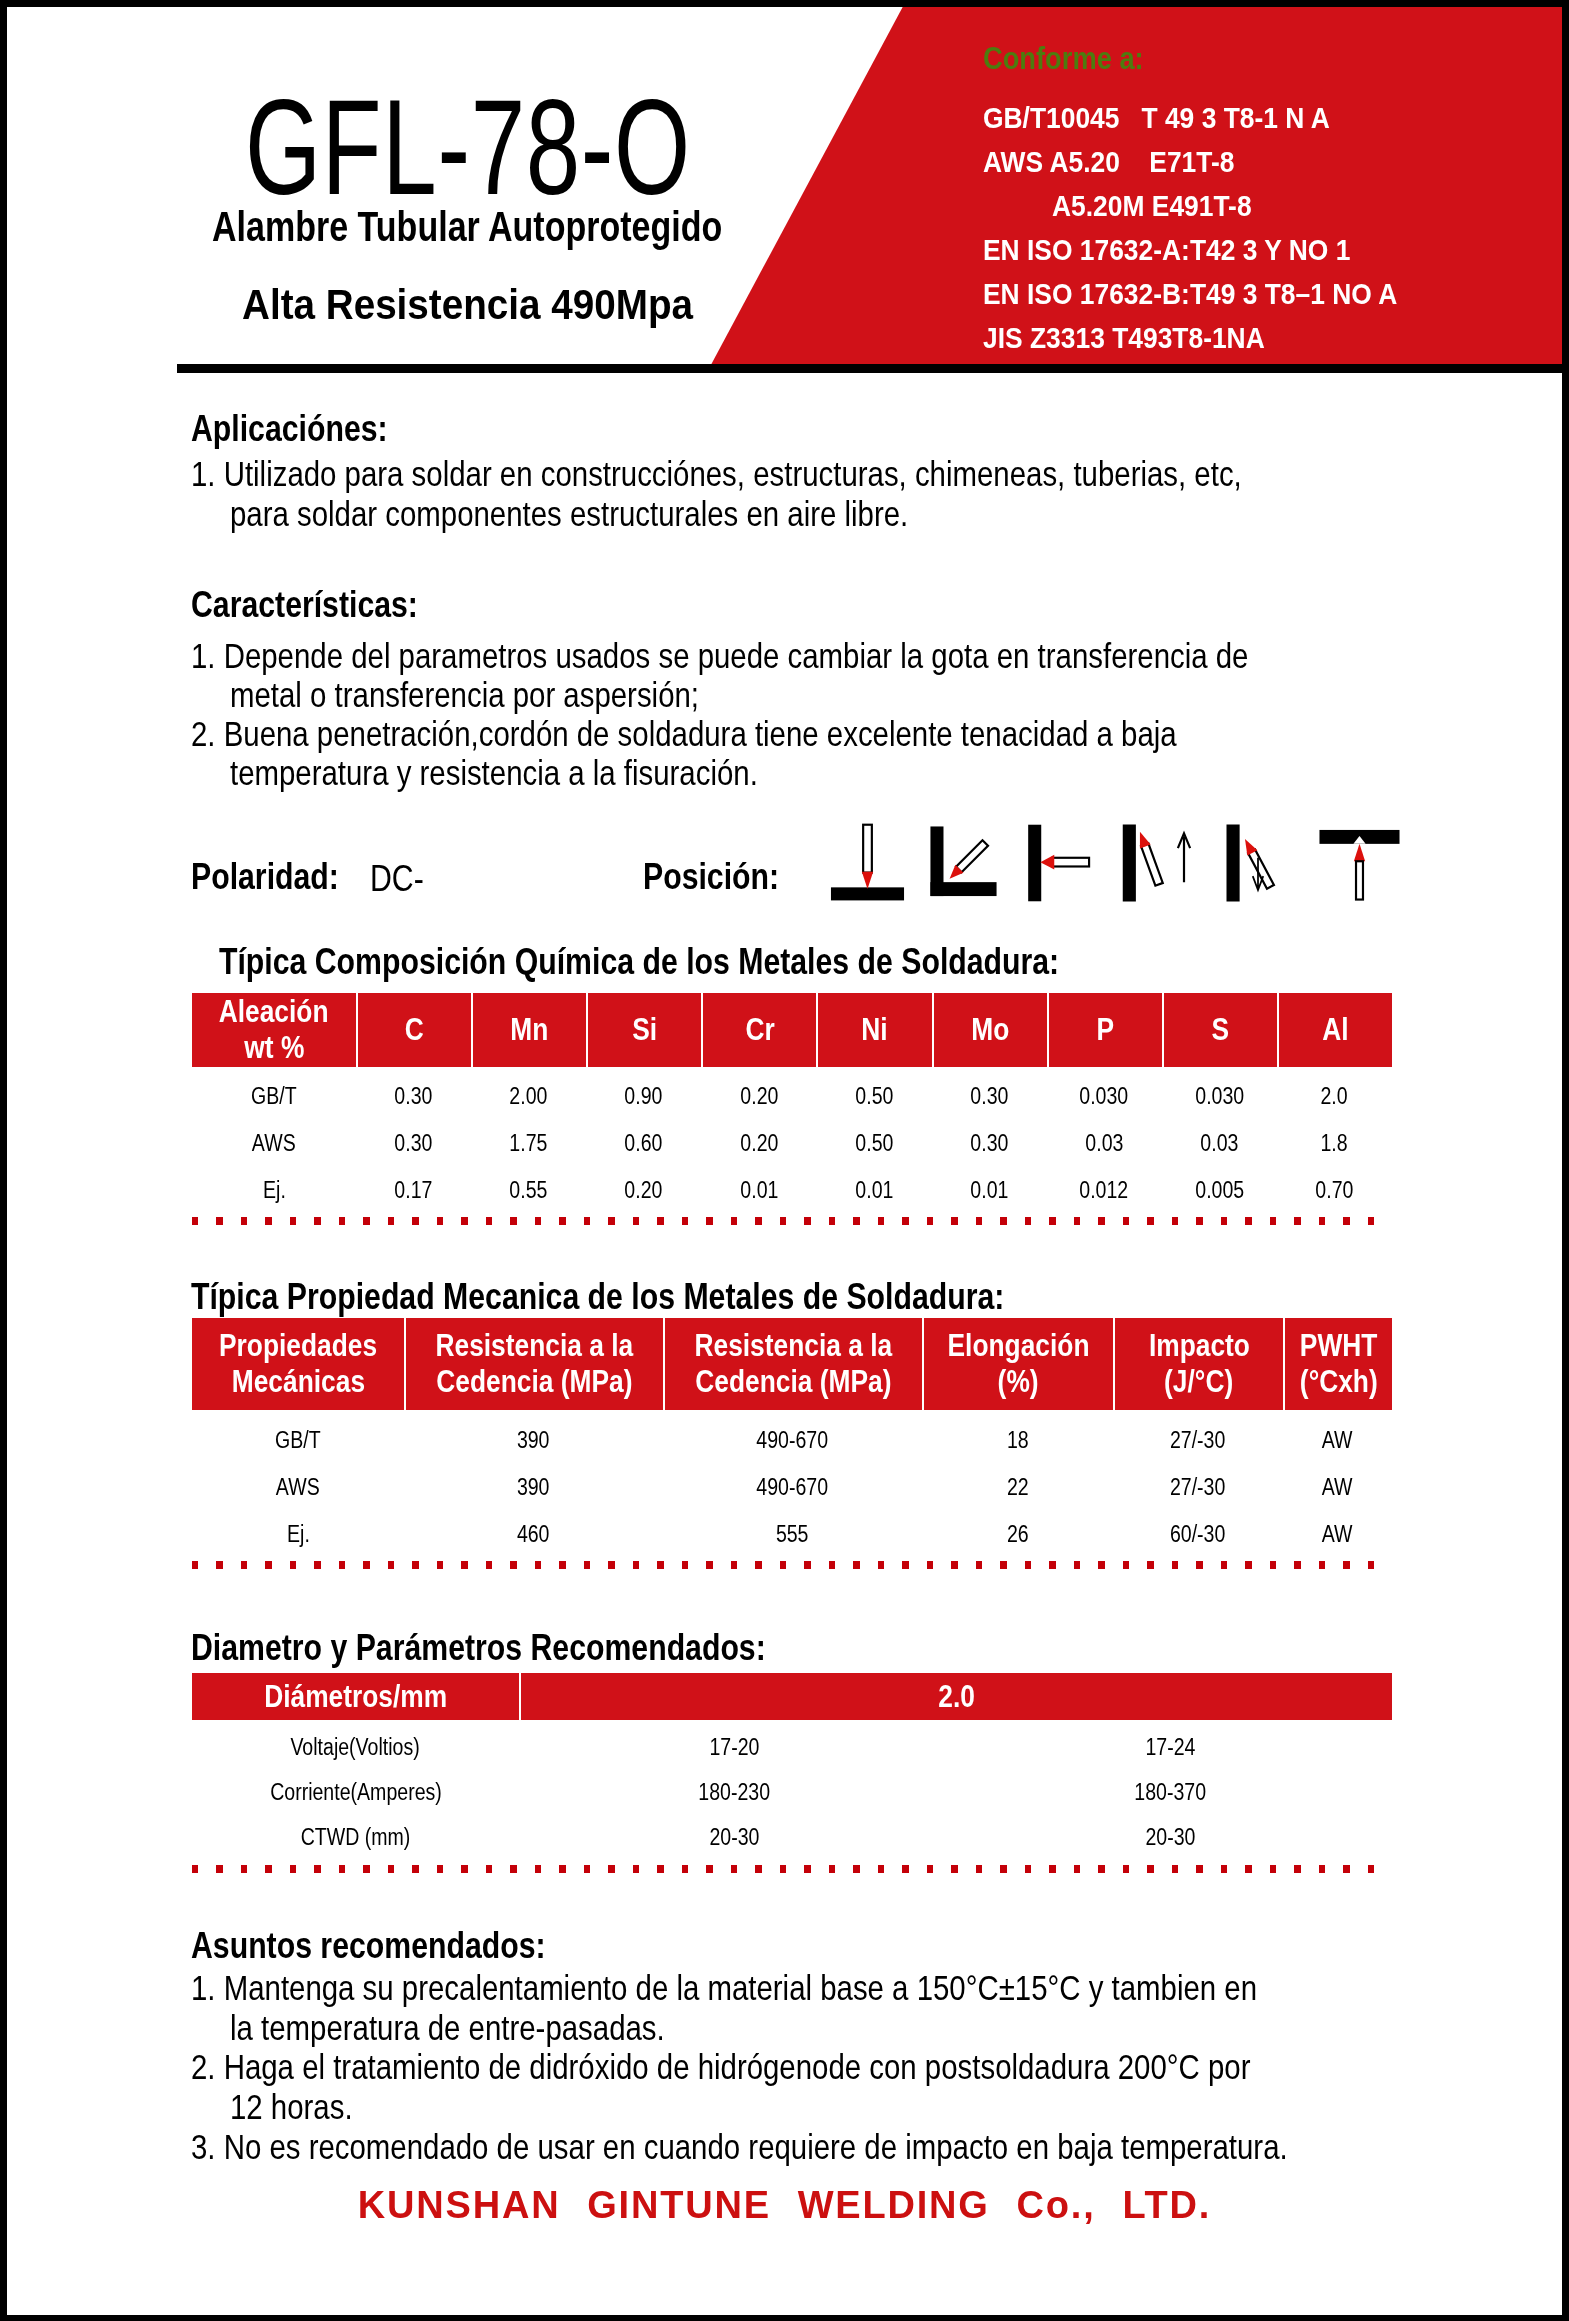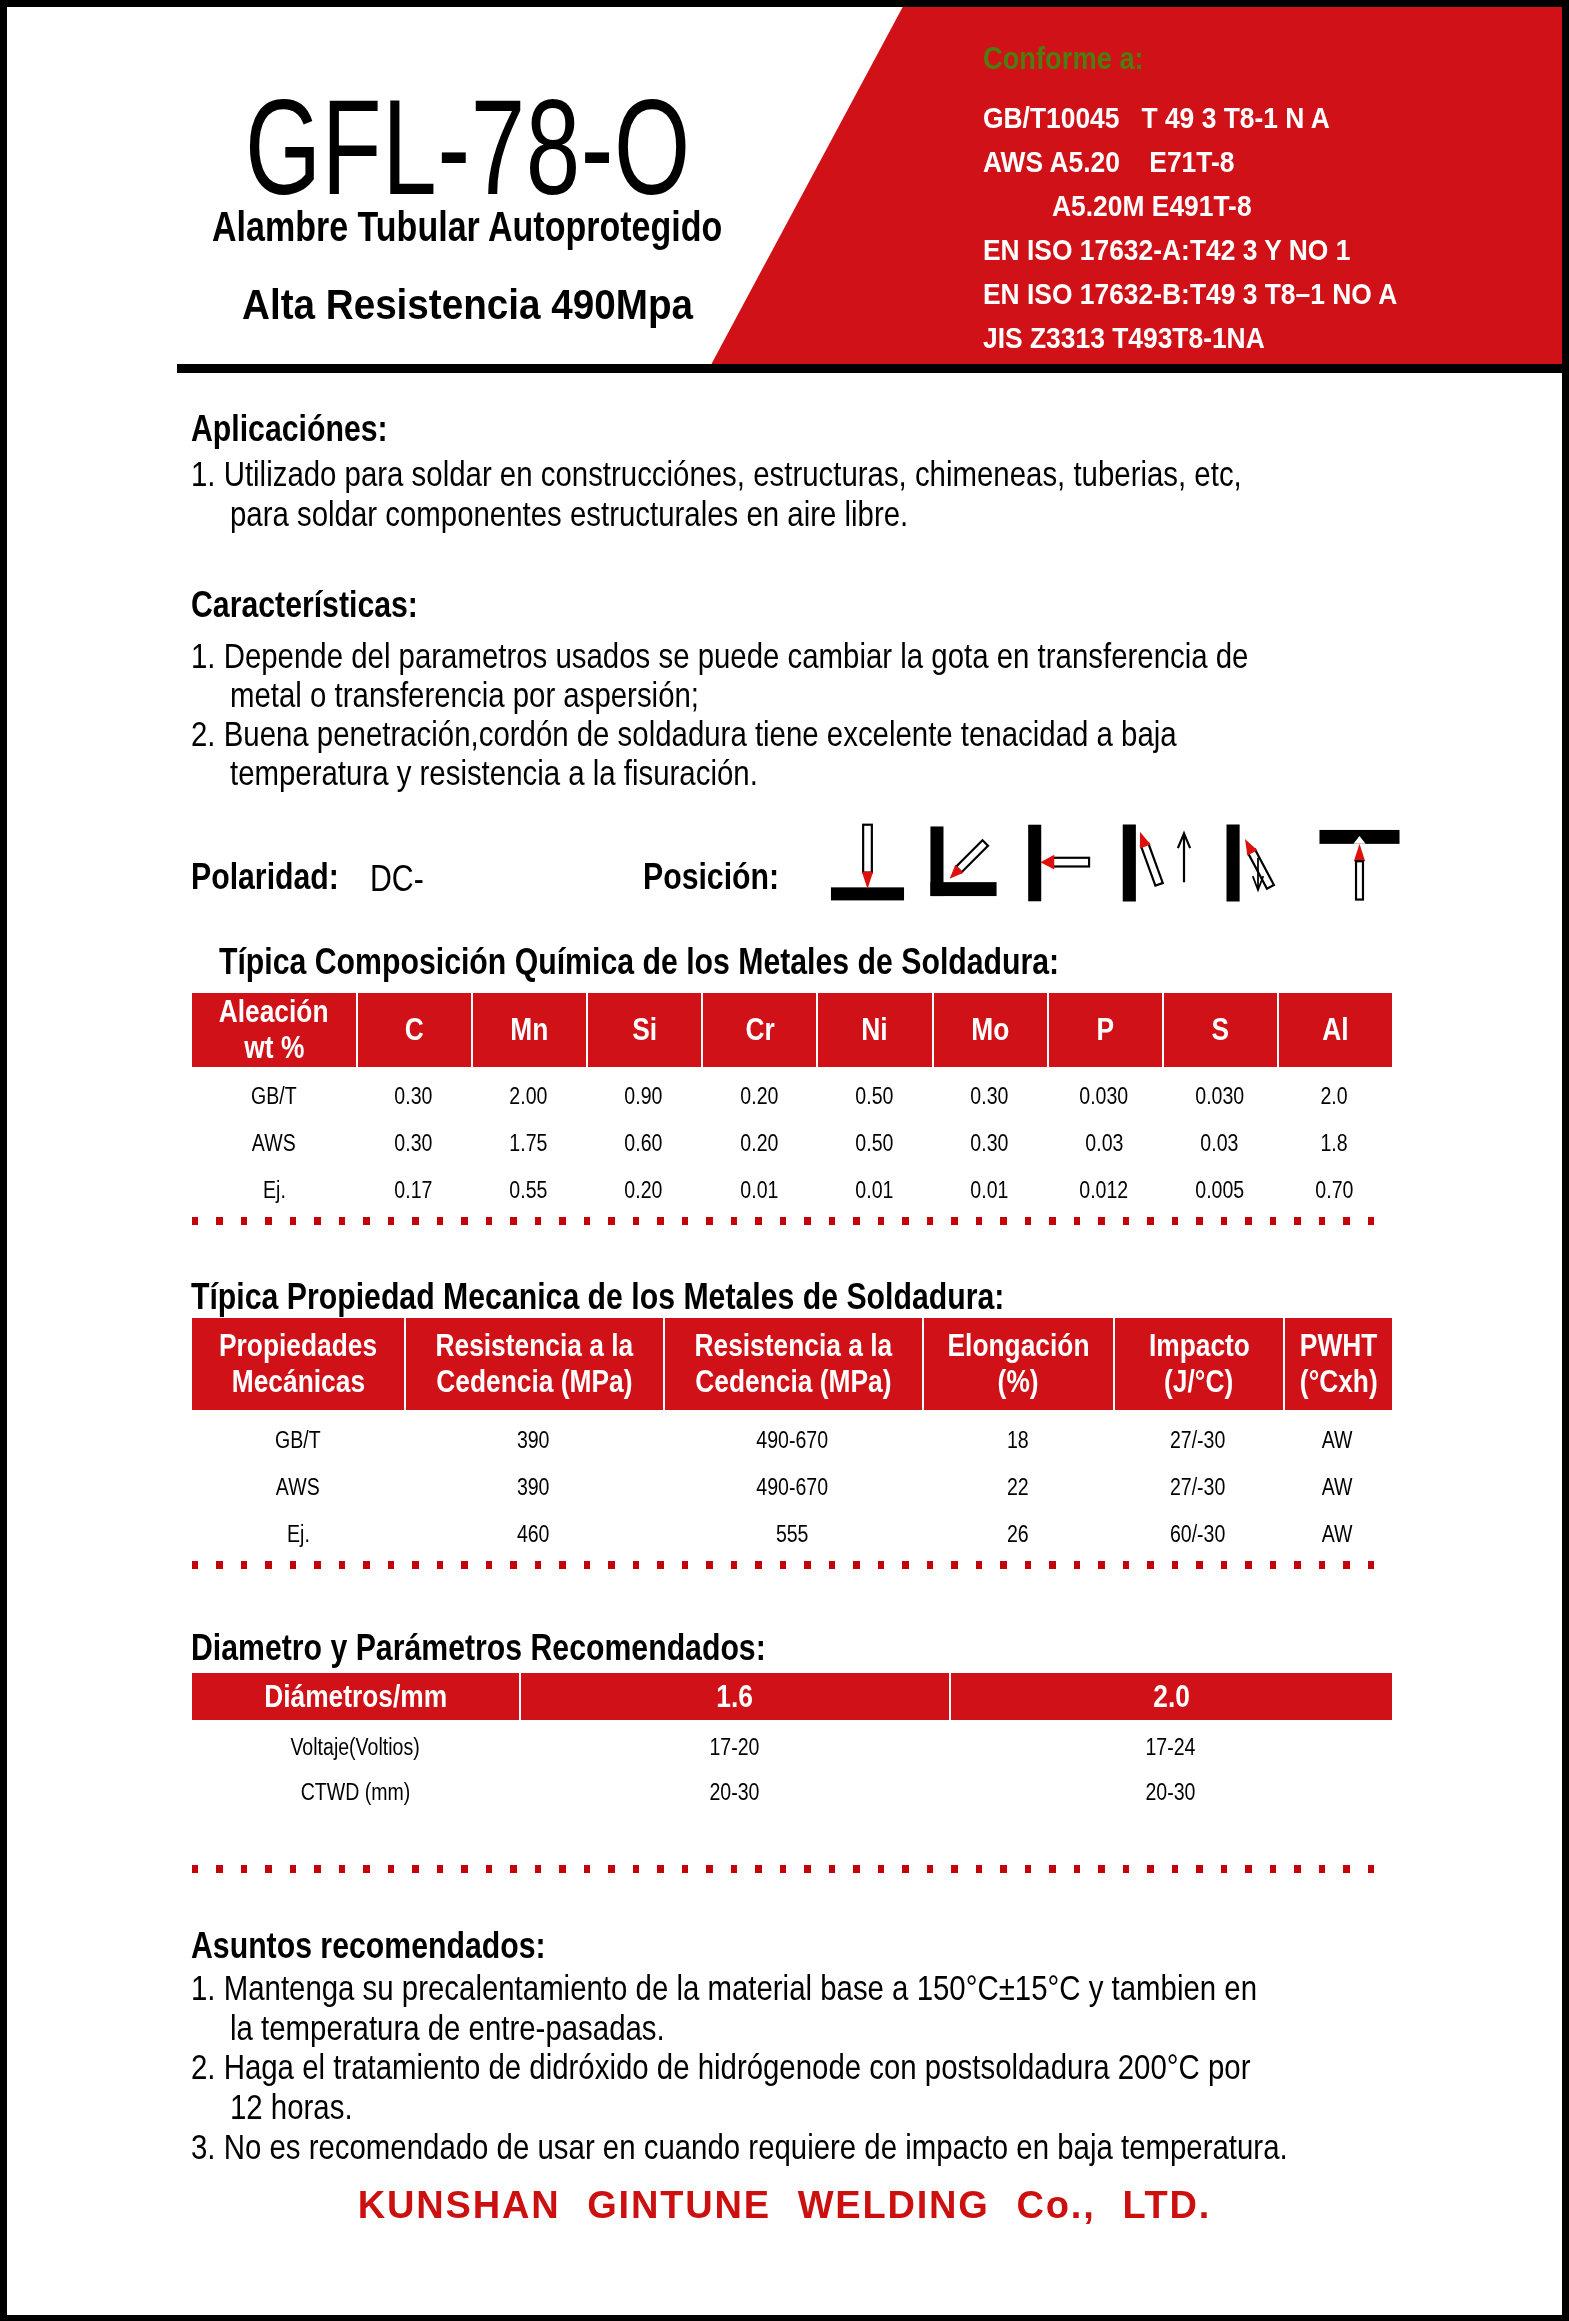--- a/index.html
+++ b/index.html
@@ -387,41 +387,49 @@
   <div class="abs dotted" style="left:185px;top:1554px;width:1200px;"></div>
 
   <div class="abs h1 nw" style="left:184px;top:1621px;">
     <span class="sx84">Diametro y Parámetros Recomendados:</span>
   </div>
   <div class="abs tbl" style="top:1666px;">
     <div class="t-hrow" style="height:47px;">
       <div class="t-hcell" style="flex:0 0 327px;">
           <span class="sxc">Diámetros/mm</span>
         </div>
-      <div class="t-hcell" style="flex:0 0 430px;">
-          <span class="sxc">1.6</span>
-        </div>
       <div class="t-hcell" style="flex:1;">
           <span class="sxc">2.0</span>
         </div>
     </div>
     <div style="height:4.5px;"></div>
     <div class="t-row" style="height:45px;">
       <div class="t-cell" style="flex:0 0 327px;justify-content:center;">
           <span class="sxc">Voltaje(Voltios)</span>
         </div>
       <div class="t-cell" style="flex:0 0 430px;">
           <span class="sxc">17-20</span>
         </div>
       <div class="t-cell" style="flex:1;">
           <span class="sxc">17-24</span>
         </div>
     </div>
     <div class="t-row" style="height:45px;">
       <div class="t-cell" style="flex:0 0 327px;">
+          <span class="sxc">Corriente(Amperes)</span>
+        </div>
+      <div class="t-cell" style="flex:0 0 430px;">
+          <span class="sxc">180-230</span>
+        </div>
+      <div class="t-cell" style="flex:1;">
+          <span class="sxc">180-370</span>
+        </div>
+    </div>
+    <div class="t-row" style="height:45px;">
+      <div class="t-cell" style="flex:0 0 327px;">
           <span class="sxc">CTWD (mm)</span>
         </div>
       <div class="t-cell" style="flex:0 0 430px;">
           <span class="sxc">20-30</span>
         </div>
       <div class="t-cell" style="flex:1;">
           <span class="sxc">20-30</span>
         </div>
     </div>
   </div>

